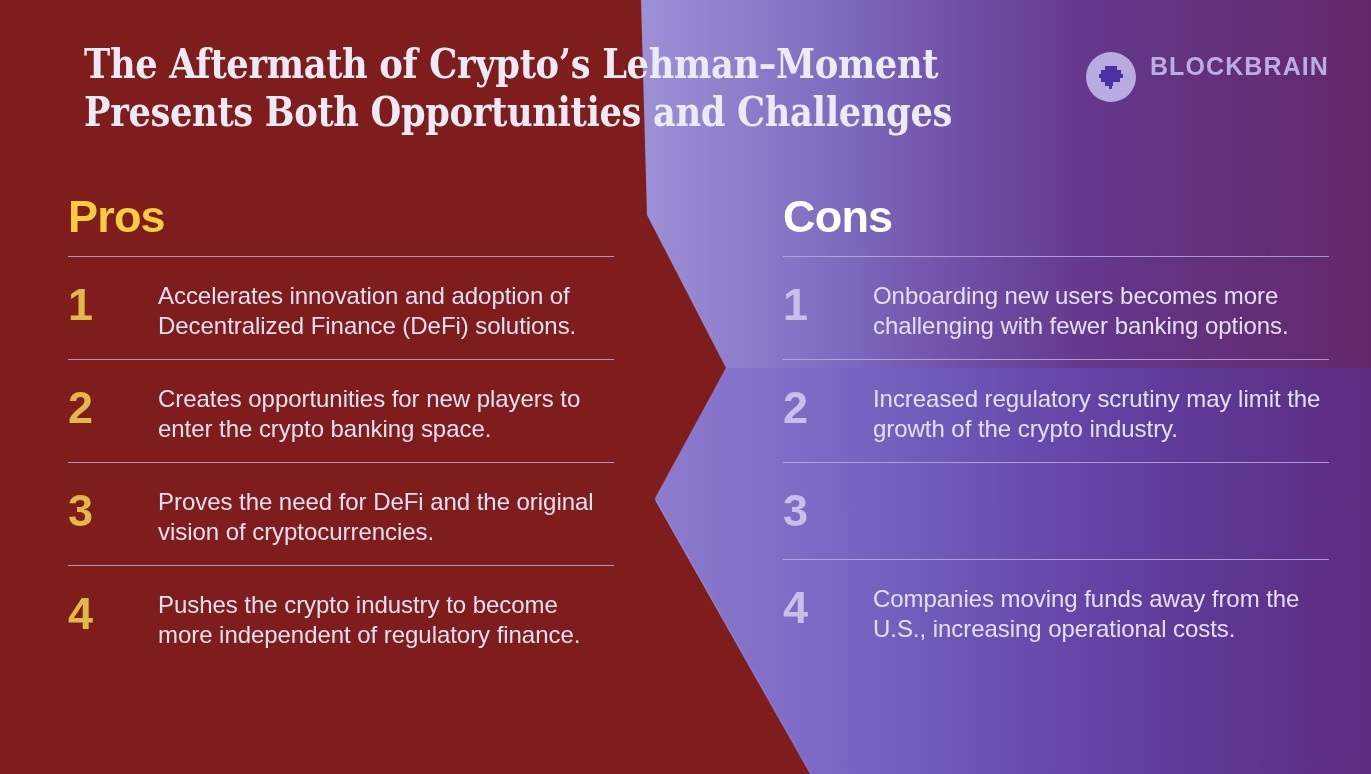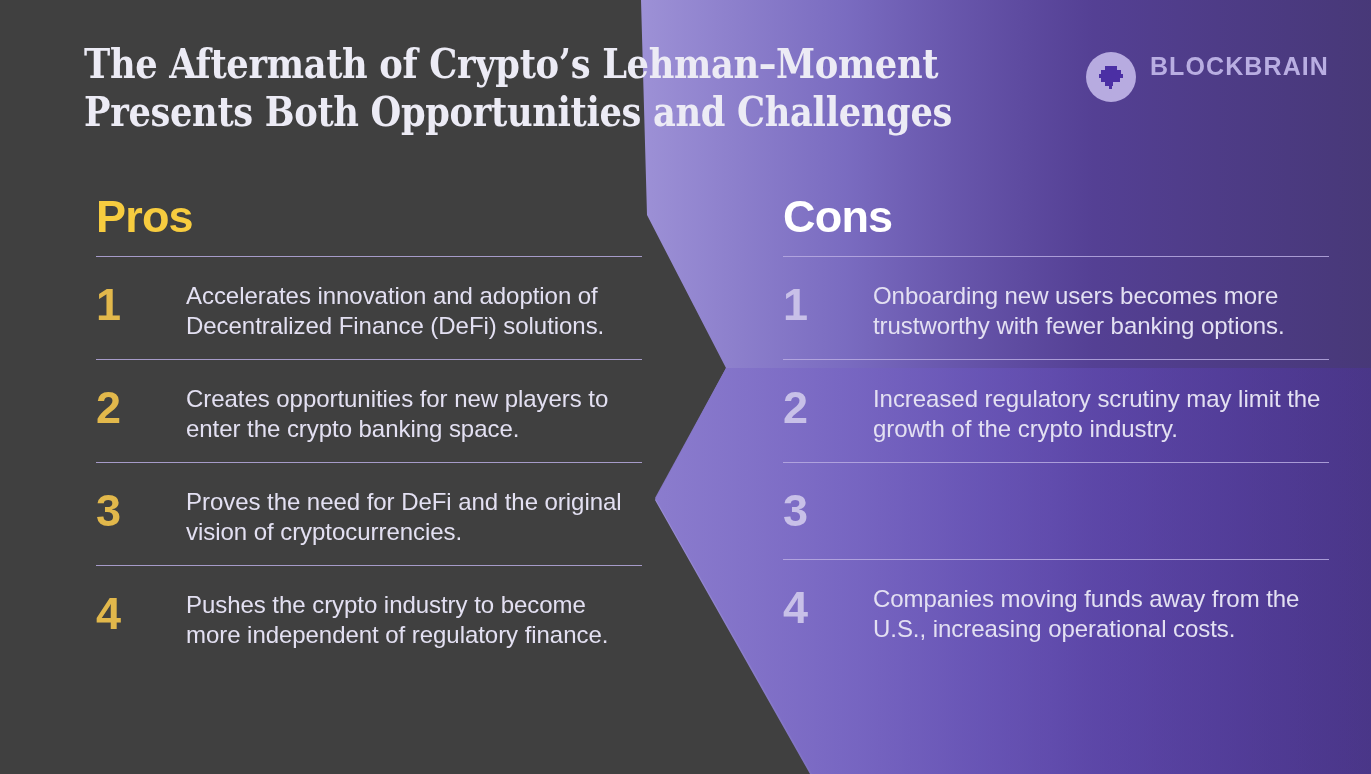--- a/index.html
+++ b/index.html
@@ -8,21 +8,21 @@
     width: 1371px;
     height: 774px;
     overflow: hidden;
     background: #472a9e;
   }
 
   .slide {
     position: relative;
     width: 1371px;
     height: 774px;
-    background: #404040;
+    background: #7f1d1d;
     font-family: "Liberation Sans", sans-serif;
     overflow: hidden;
   }
 
   
   .chevron-band {
     position: absolute;
     inset: 0;
     width: 1371px;
     height: 774px;
@@ -89,21 +89,21 @@
     top: 0; left: 0;
     width: 1371px;
     height: 774px;
     z-index: 2;
   }
 
   .col {
     position: absolute;
     top: 192px;
   }
-  .col-pros { left: 96px;  width: 546px; }
+  .col-pros { left: 68px;  width: 546px; }
   .col-cons { left: 783px; width: 546px; }
 
   .col-heading {
     font-family: "Liberation Sans", sans-serif;
     font-weight: 700;
     font-size: 45px;
     line-height: 50px;
     letter-spacing: -0.8px;
     margin-bottom: 14px;
   }
@@ -241,21 +241,21 @@
         <p class="item-text">Pushes the crypto industry to become more independent of regulatory finance.</p>
       </div>
     </section>
 
     <section class="col col-cons">
       <h2 class="col-heading">Cons</h2>
       <div class="rule"></div>
 
       <div class="item">
         <span class="item-num">1</span>
-        <p class="item-text">Onboarding new users becomes more trustworthy with fewer banking options.</p>
+        <p class="item-text">Onboarding new users becomes more challenging with fewer banking options.</p>
       </div>
       <div class="rule"></div>
 
       <div class="item">
         <span class="item-num">2</span>
         <p class="item-text">Increased regulatory scrutiny may limit the growth of the crypto industry.</p>
       </div>
       <div class="rule"></div>
 
       <div class="item">

